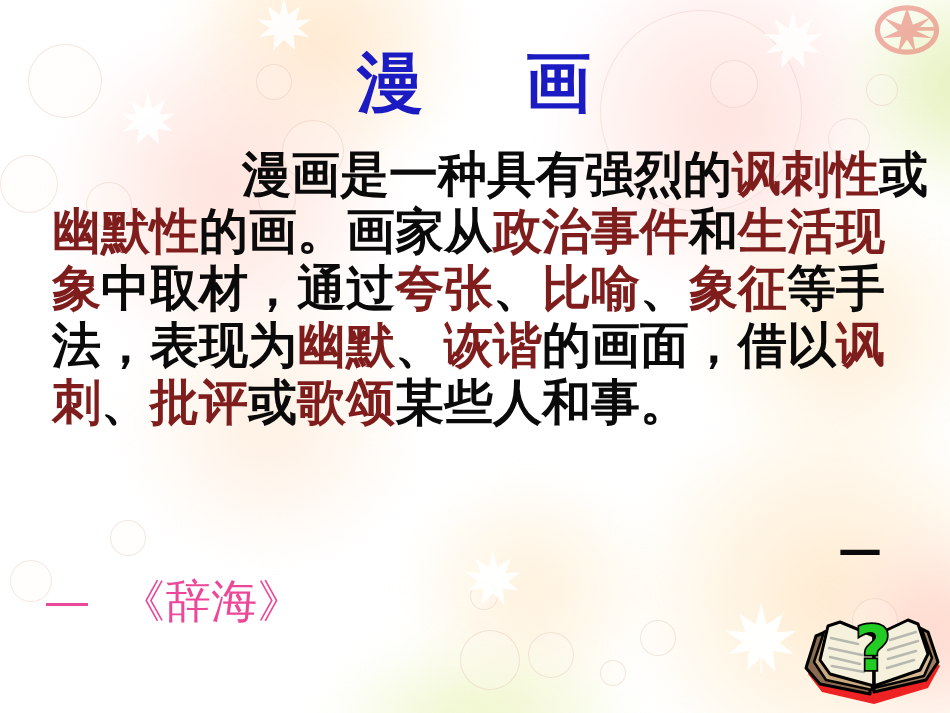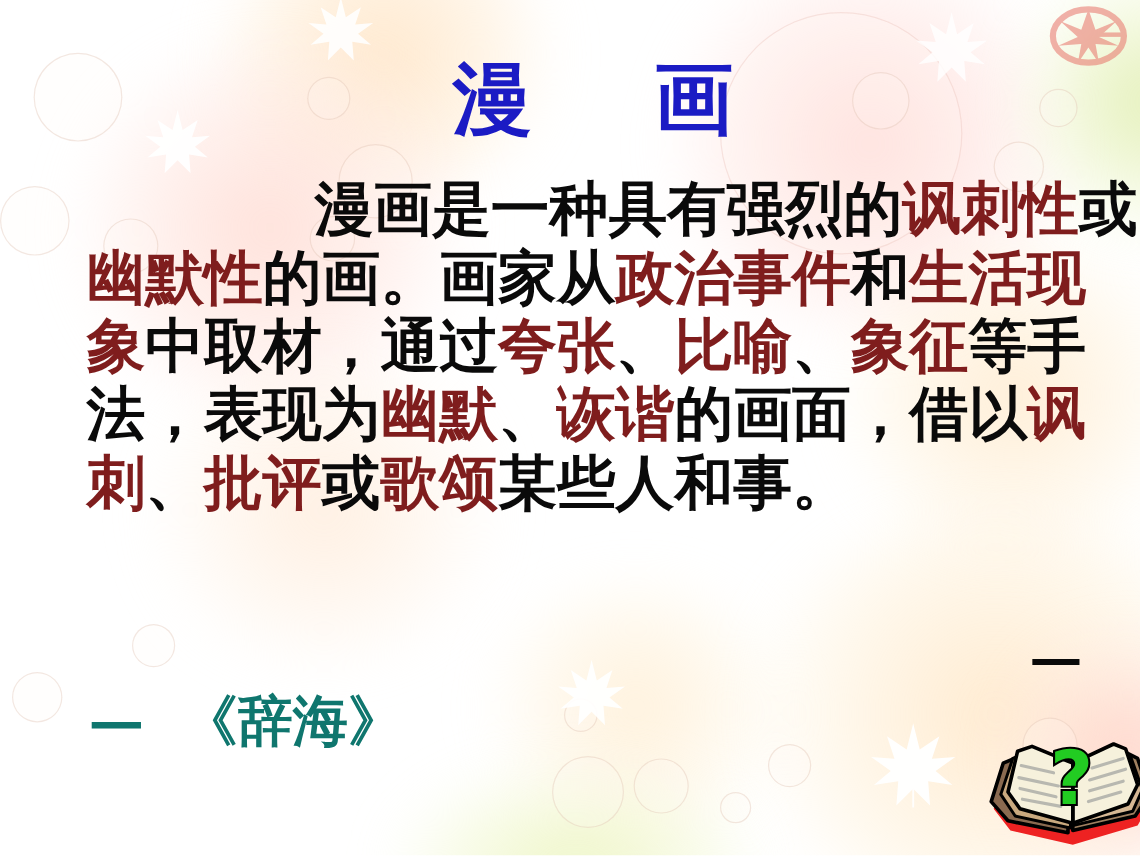--- a/index.html
+++ b/index.html
@@ -54,21 +54,20 @@
     right: 6px;
     width: 74px;
     height: 52px;
     opacity: 0.55;
   }
 
   
   .content {
     position: absolute;
     inset: 0;
-    margin-left: 20px;
   }
 
   .title {
     position: absolute;
     top: 38px;
     left: 0;
     width: 950px;
     text-align: center;
     font-family: "DejaVu Sans", "Liberation Sans", sans-serif;
     font-size: 66px;
@@ -100,25 +99,25 @@
     font-family: "DejaVu Serif", "Liberation Serif", serif;
     font-size: 44px;
     font-weight: bold;
     color: #0a0a0a;
     line-height: 1;
   }
 
   .attribution {
     position: absolute;
     top: 578px;
-    left: 54px;
+    left: 44px;
     font-family: "DejaVu Serif", "Liberation Serif", serif;
     font-size: 46px;
-    font-weight: bold;
-    color: #0f766e;
+    font-weight: normal;
+    color: #ec4899;
     line-height: 1;
     white-space: pre;
   }
 
   .book-icon {
     position: absolute;
     left: 800px;
     top: 608px;
     width: 146px;
     height: 100px;

